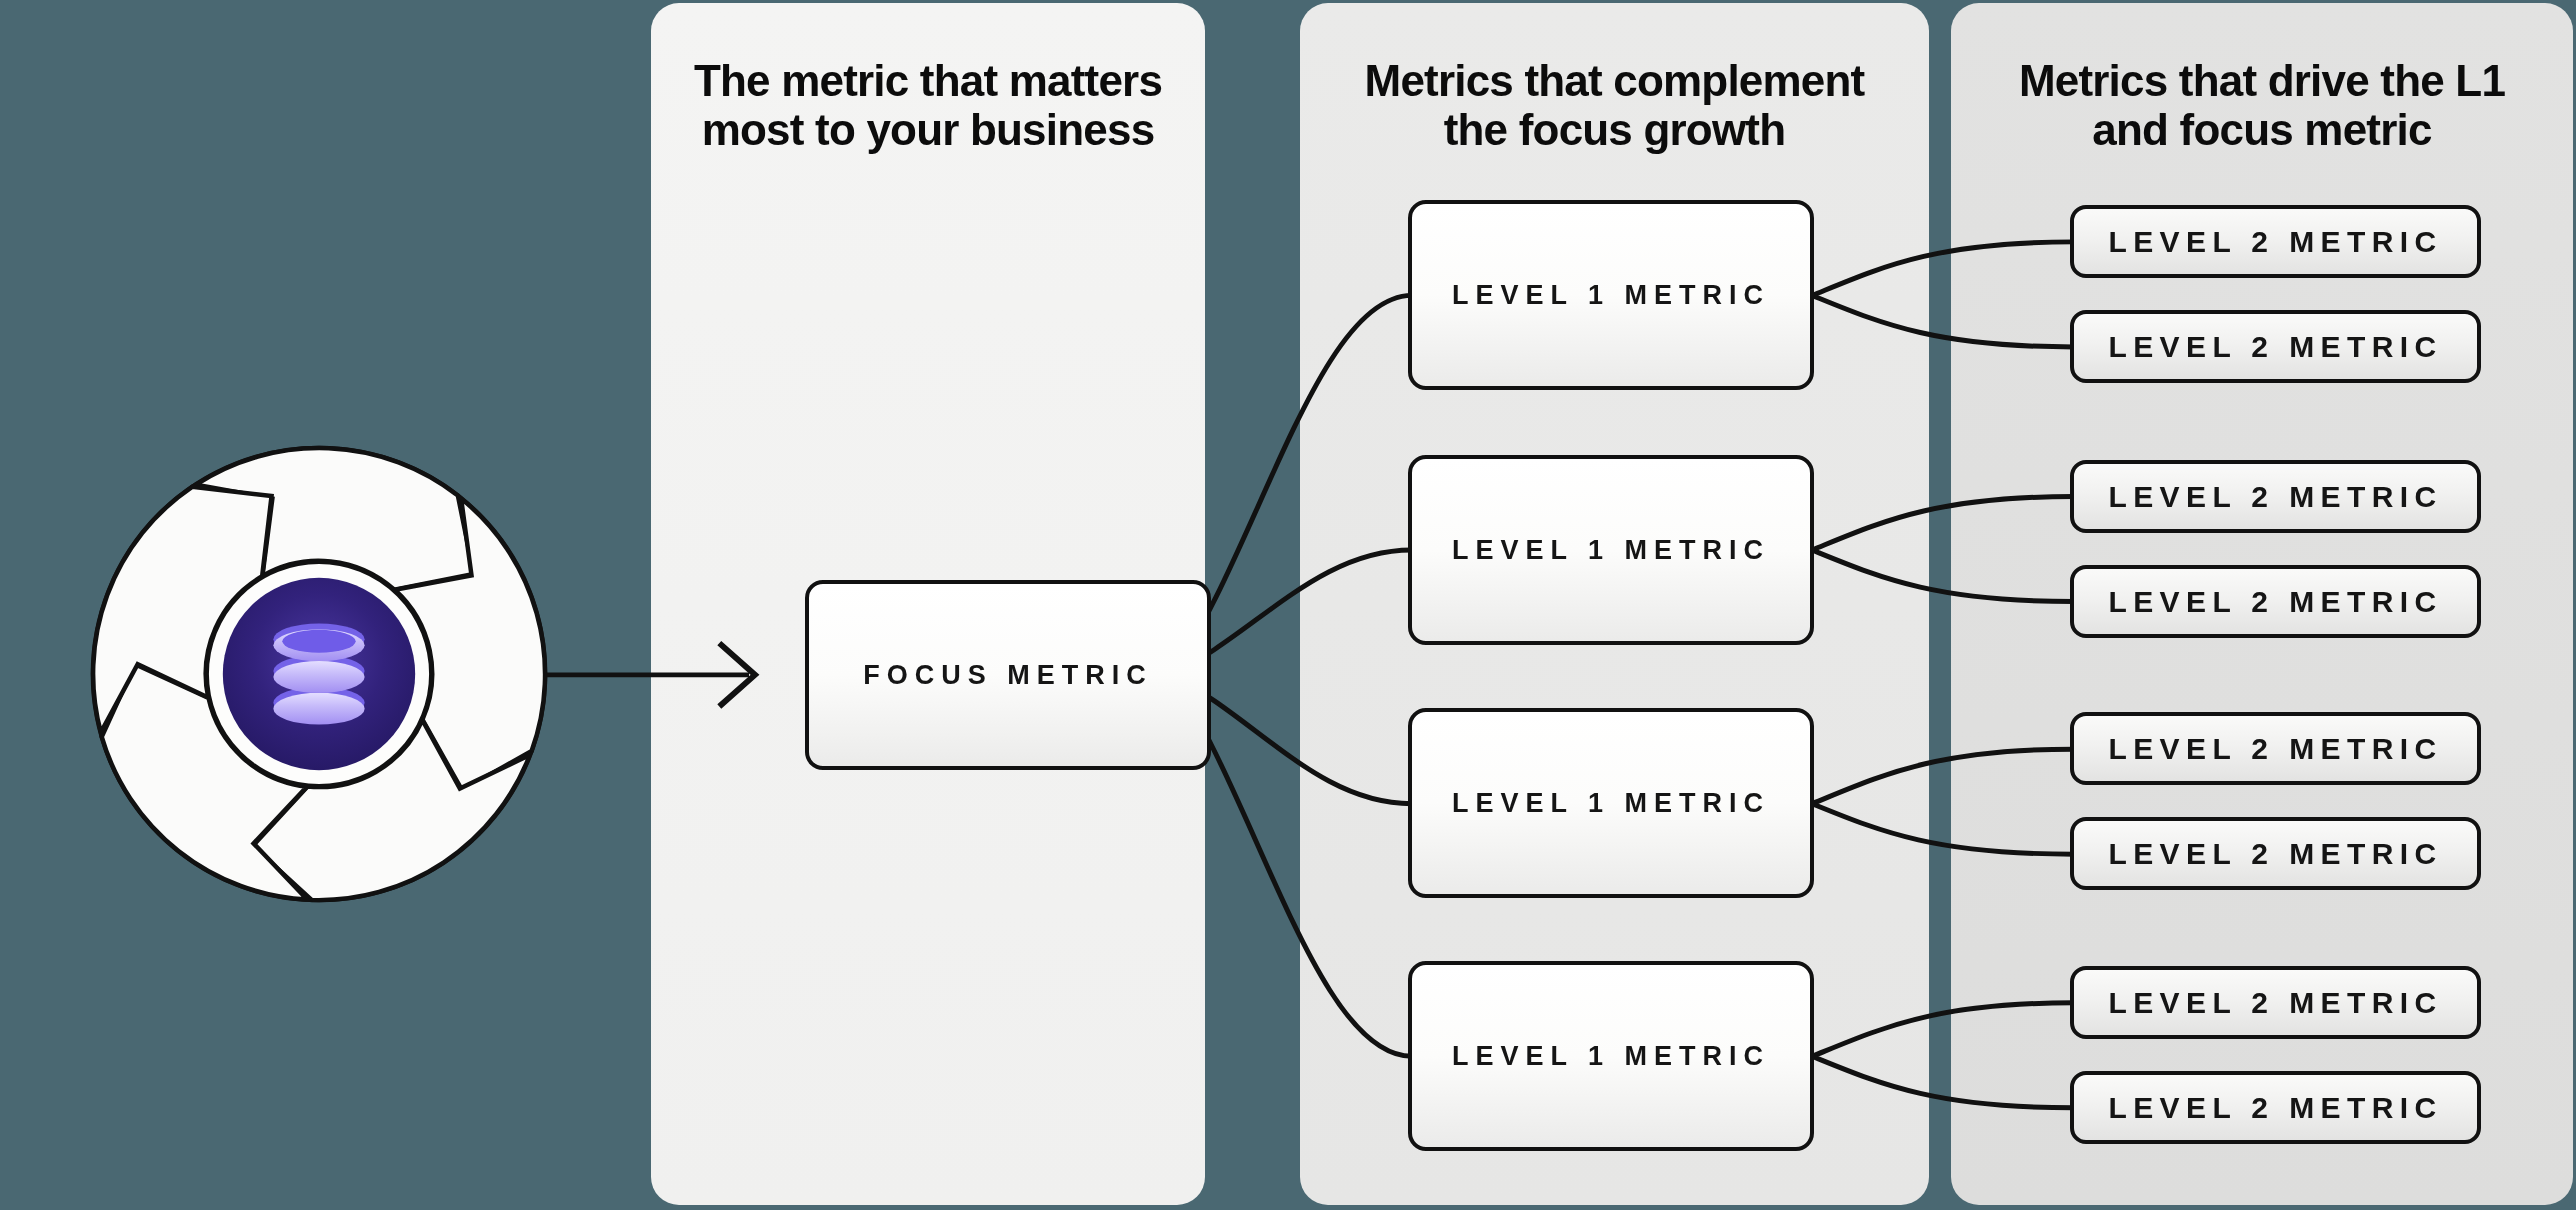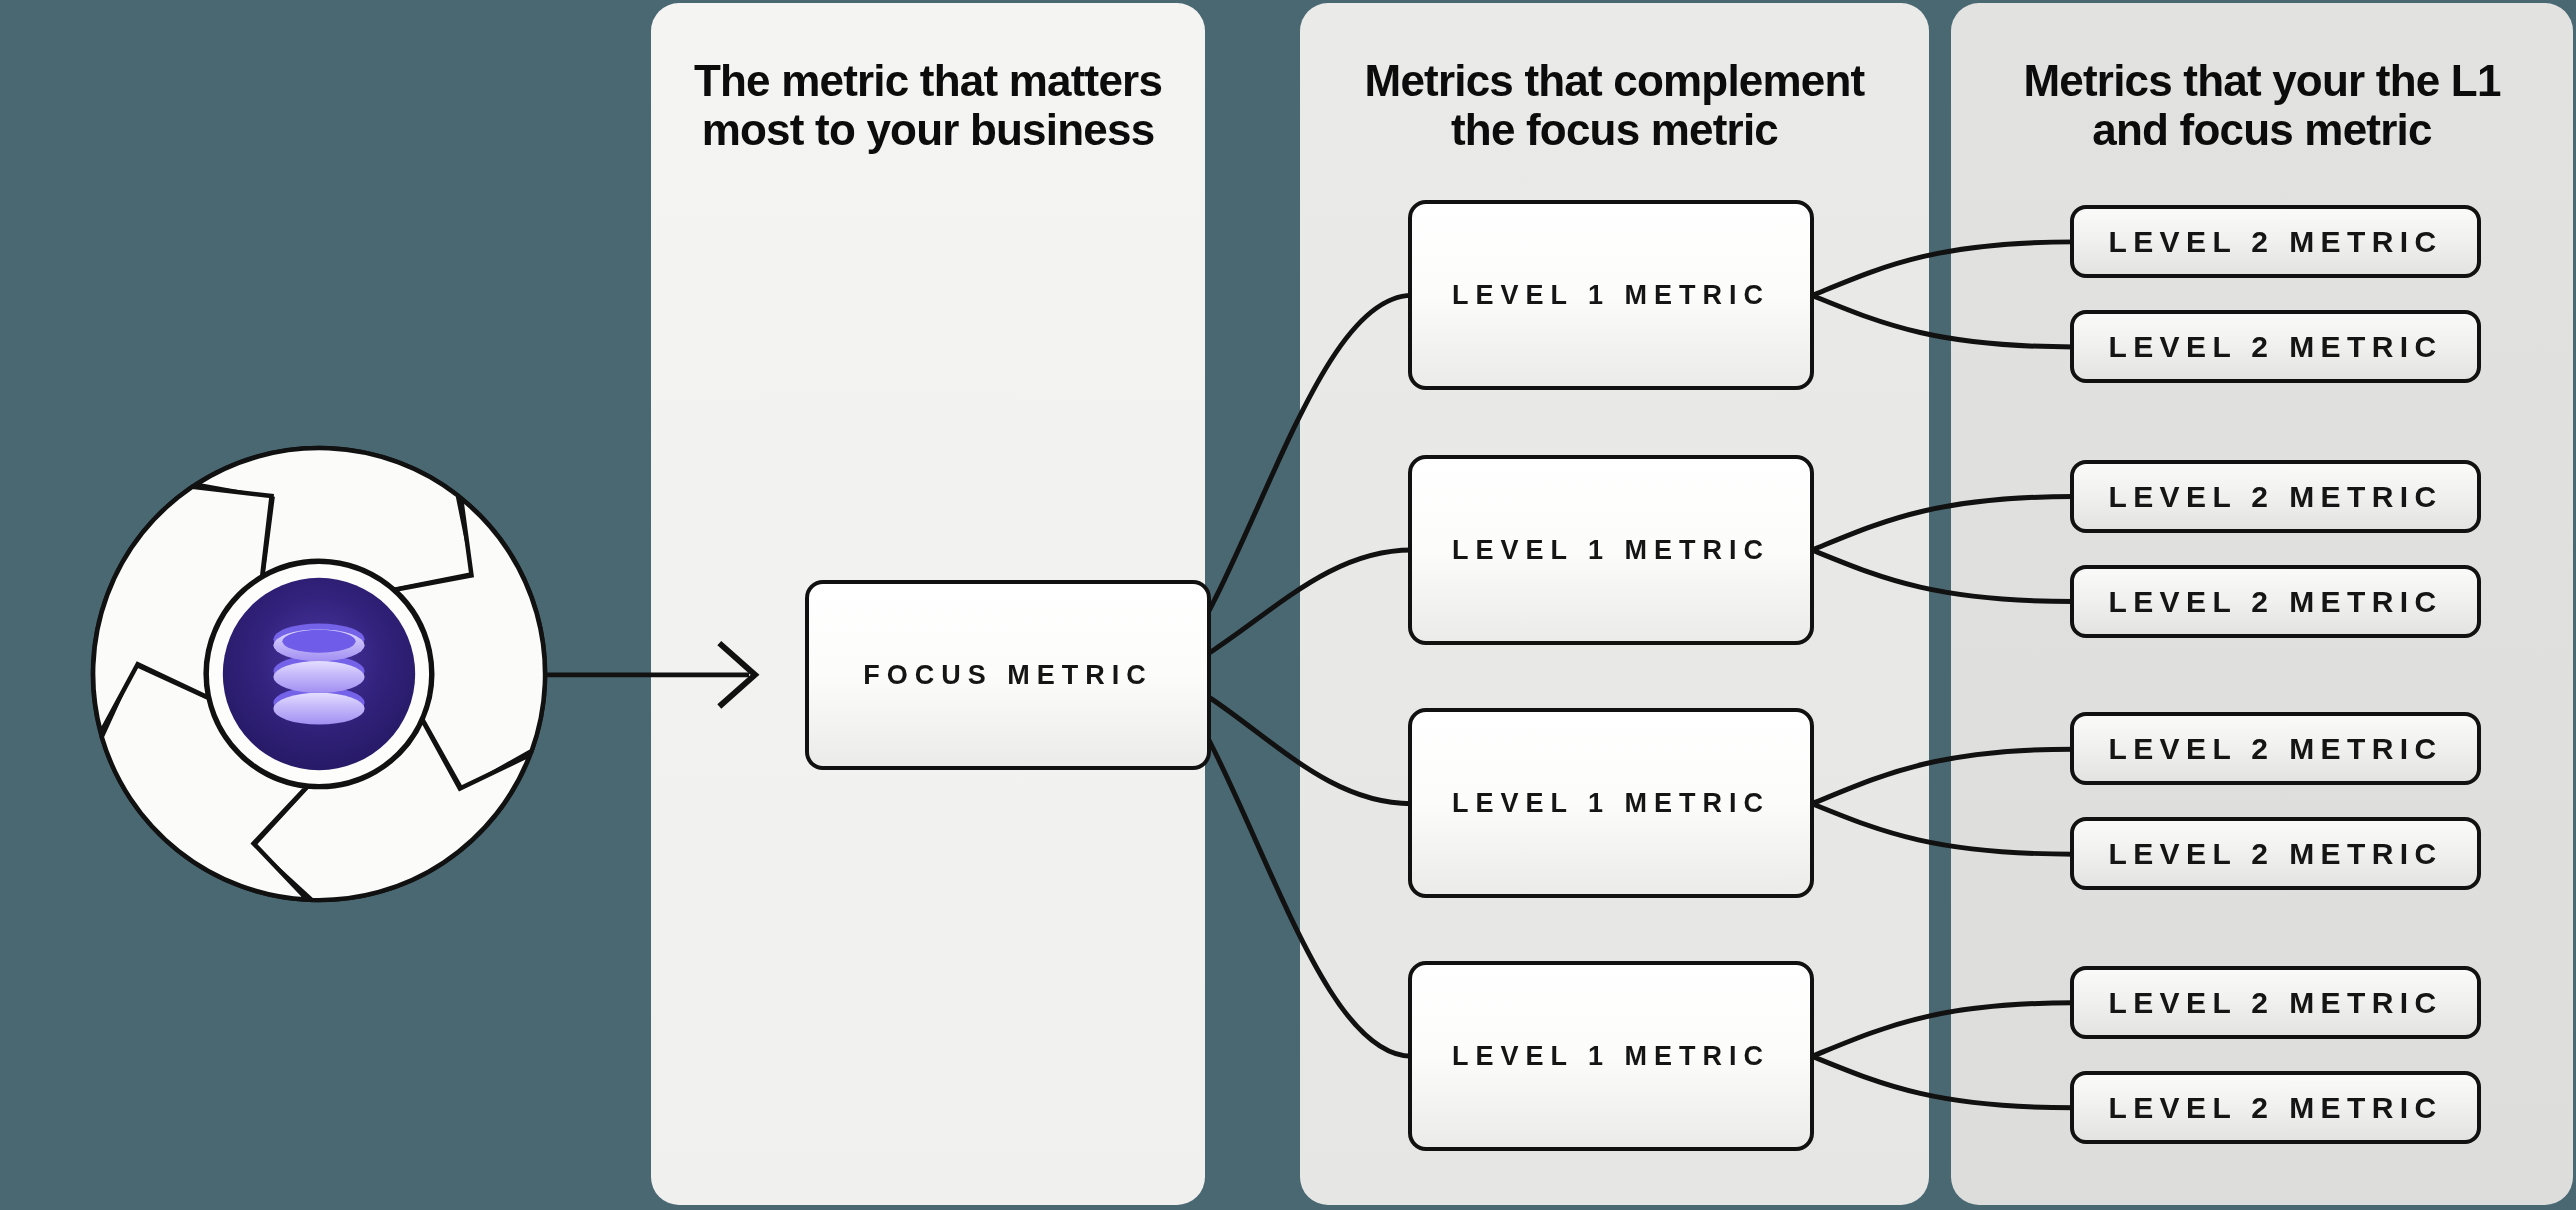--- a/index.html
+++ b/index.html
@@ -60,24 +60,24 @@
 <body>
 
 <div class="canvas">
 
   <div class="card c2">
     <h2 class="col-title t-double">The metric that matters
 most to your business</h2>
   </div>
   <div class="card c3">
     <h2 class="col-title t-double">Metrics that complement
-the focus metric</h2>
+the focus growth</h2>
   </div>
   <div class="card c4">
-    <h2 class="col-title t-double">Metrics that your the L1
+    <h2 class="col-title t-double">Metrics that drive the L1
 and focus metric</h2>
   </div>
 
   <svg class="flywheel" width="476" height="476" viewBox="-240 -240 480 480">
     <defs>
       <linearGradient id="wheelG" x1="0" y1="0" x2="0" y2="1">
         <stop offset="0" stop-color="#ffffff"></stop>
         <stop offset="1" stop-color="#efefee"></stop>
       </linearGradient>
       <radialGradient id="coreG" cx="0.5" cy="0.42" r="0.75">

